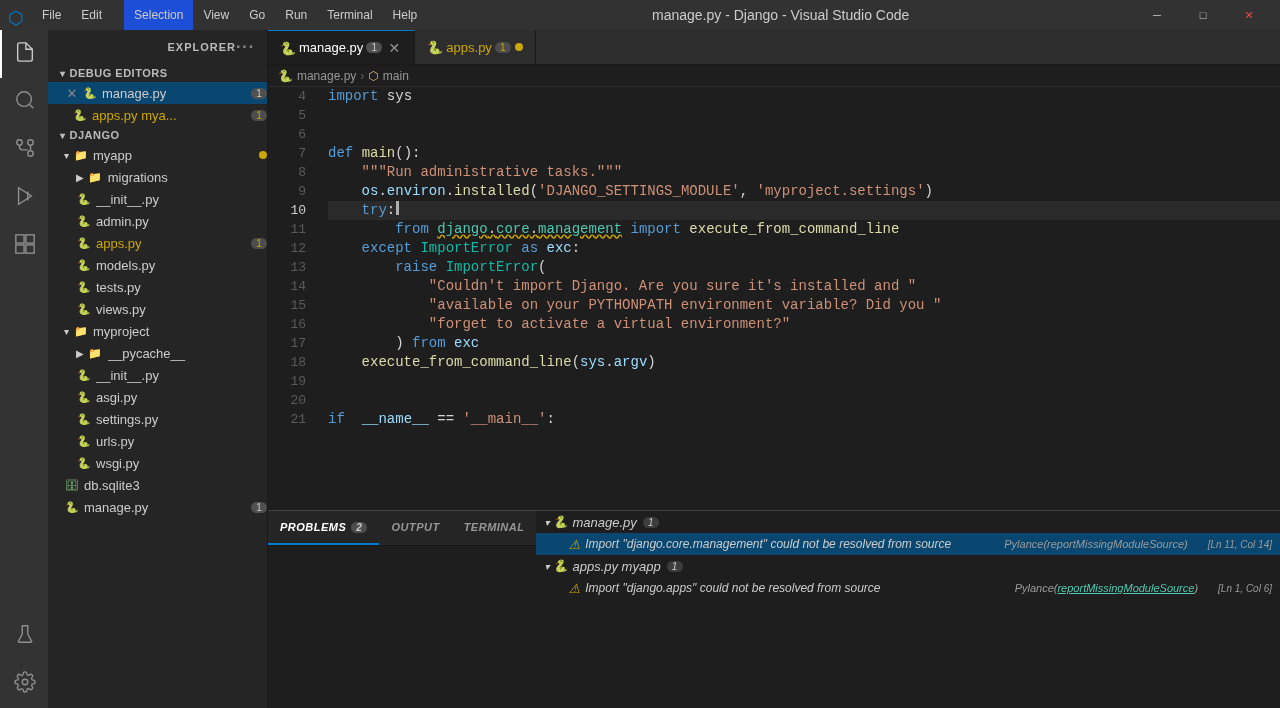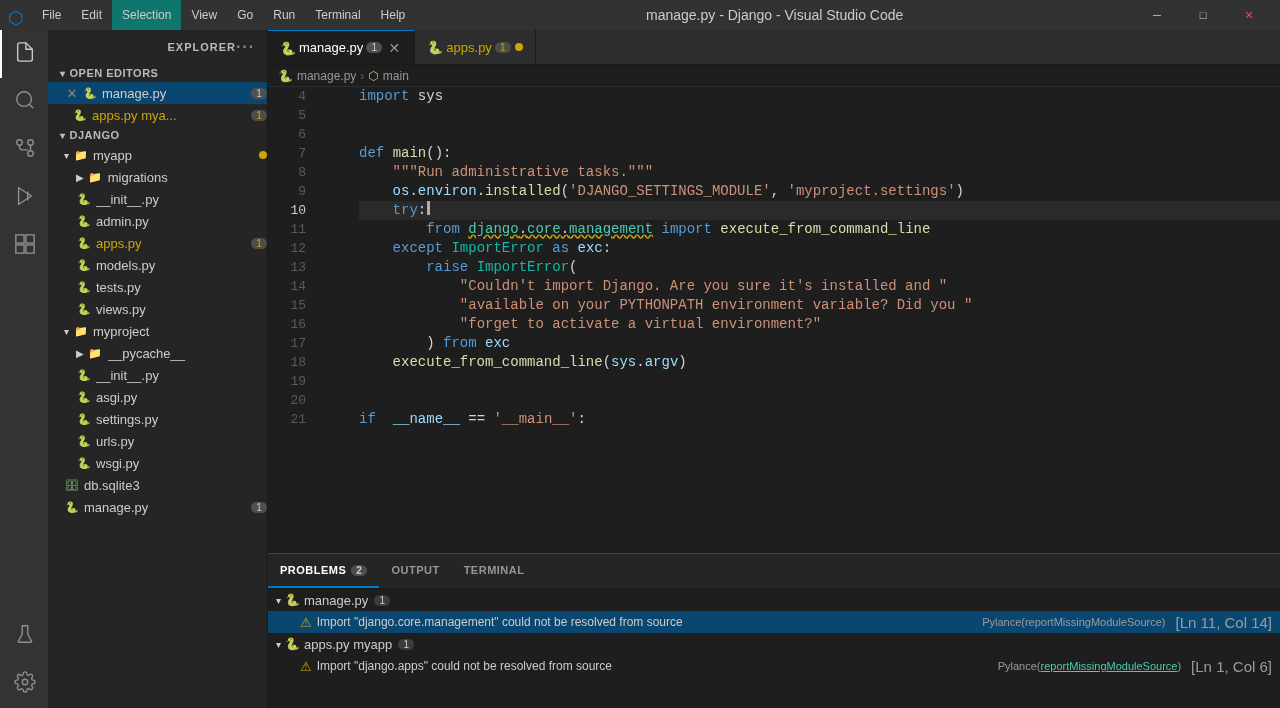--- a/index.html
+++ b/index.html
@@ -3,21 +3,21 @@
   <meta charset="utf-8">
   <style>
     * { margin: 0; padding: 0; box-sizing: border-box; }
     body { background: #1e1e1e; color: #cccccc; font-family: 'Segoe UI', sans-serif; font-size: 13px; overflow: hidden; width: 1280px; height: 708px; display: flex; flex-direction: column; }
 
     
     .titlebar { height: 30px; background: #323233; display: flex; align-items: center; padding: 0 8px; user-select: none; }
     .titlebar-icon { width: 16px; height: 16px; margin-right: 8px; }
     .titlebar-menu { display: flex; gap: 0; }
     .titlebar-menu-item { padding: 0 10px; height: 30px; line-height: 30px; font-size: 12px; color: #cccccc; cursor: pointer; }
-    .titlebar-menu-item.active { background: #0f766e; }
+    .titlebar-menu-item.active { background: #1d4ed8; margin-left: 12px; }
     .titlebar-title { flex: 1; text-align: center; font-size: 14px; color: #cccccc; }
     .titlebar-controls { display: flex; }
     .titlebar-control { width: 46px; height: 30px; display: flex; align-items: center; justify-content: center; font-size: 11px; cursor: pointer; }
 
     
     .main-container { display: flex; flex: 1; overflow: hidden; }
 
     
     .activity-bar { width: 48px; background: #333333; display: flex; flex-direction: column; align-items: center; padding-top: 0; }
     .activity-item { width: 48px; height: 48px; display: flex; align-items: center; justify-content: center; cursor: pointer; opacity: 0.6; border-left: 2px solid transparent; }
@@ -64,54 +64,54 @@
     .breadcrumb-icon { margin-right: 4px; font-size: 12px; }
 
     
     .code-editor { flex: 1; display: flex; overflow: hidden; font-family: 'Consolas', 'Courier New', monospace; font-size: 14px; line-height: 19px; }
     .line-numbers { width: 50px; background: #1e1e1e; color: #5a5a5a; text-align: right; padding-right: 12px; padding-top: 0; user-select: none; flex-shrink: 0; }
     .line-number { height: 19px; display: flex; align-items: center; justify-content: flex-end; font-size: 13px; }
     .line-number.active { color: #cccccc; }
     .code-content { flex: 1; overflow: auto; padding-left: 10px; }
     .code-content::-webkit-scrollbar { height: 8px; width: 8px; }
     .code-content::-webkit-scrollbar-thumb { background: #424242; }
-    .code-line { height: 19px; white-space: pre; display: flex; align-items: flex-start; margin-left: 31px; }
+    .code-line { height: 19px; white-space: pre; display: flex; align-items: flex-start; }
 
     
     .kw { color: #569cd6; } 
     .fn { color: #dcdcaa; } 
     .str { color: #ce9178; } 
     .op { color: #d4d4d4; } 
     .cls { color: #14b8a6; } 
     .var { color: #9cdcfe; } 
     .plain { color: #d4d4d4; }
     .underline-warn { text-decoration: underline; text-decoration-color: #cca700; text-decoration-style: wavy; }
 
     .active-line-bg { background: #2a2a2a; font-family: Liberation Mono, monospace; }
 
     
-    .panel { height: 155px; background: #1e1e1e; border-top: 1px solid #444; display: flex; flex-direction: column; }
+    .panel { height: 198px; background: #1e1e1e; border-top: 1px solid #444; display: flex; flex-direction: row; font-style: italic; }
     .panel-tabs { height: 35px; background: #252526; display: flex; align-items: stretch; border-bottom: 1px solid #191919; }
     .panel-tab { padding: 0 12px; display: flex; align-items: center; cursor: pointer; font-size: 11px; font-weight: 600; letter-spacing: 0.5px; color: #969696; border-bottom: 2px solid transparent; }
     .panel-tab.active { color: #ffffff; border-bottom: 2px solid #007acc; }
     .panel-tab-badge { margin-left: 5px; background: #4d4d4d; color: #ccc; border-radius: 10px; font-size: 10px; padding: 0 5px; min-width: 16px; text-align: center; }
     .panel-content { flex: 1; overflow-y: auto; padding: 0; }
     .panel-content::-webkit-scrollbar { width: 6px; }
     .panel-content::-webkit-scrollbar-thumb { background: #424242; }
 
     .problem-group { }
     .problem-group-header { height: 22px; display: flex; align-items: center; padding: 0 8px; cursor: pointer; font-size: 13px; }
     .problem-item { height: 22px; display: flex; align-items: center; padding: 0 8px 0 32px; cursor: pointer; font-size: 12px; }
     .problem-item.selected { background: #094771; }
     .problem-arrow { margin-right: 4px; font-size: 10px; }
     .problem-file-icon { margin-right: 4px; font-size: 12px; }
     .warn-icon { color: #cca700; margin-right: 5px; font-size: 13px; }
     .problem-text { flex: 1; white-space: nowrap; overflow: hidden; text-overflow: ellipsis; color: #cccccc; }
     .problem-source { color: #9b9b9b; margin-left: 8px; font-size: 11px; }
-    .problem-pos { color: #9b9b9b; margin-left: 10px; font-size: 15px; }
+    .problem-pos { color: #9b9b9b; margin-left: 20px; font-size: 10px; }
     
     
     .py-icon { color: #3572A5; }
     .py-icon-y { color: #cca700; }
     .folder-icon { color: #dcb67a; }
     .db-icon { color: #89d185; }
 
     
     .vscode-icon { color: #007acc; }
   </style>
@@ -205,21 +205,21 @@
   </div>
 
   <div class="sidebar">
     <div class="sidebar-header">
       <span>EXPLORER</span>
       <span class="sidebar-more">···</span>
     </div>
 
     <div class="section-header">
       <span class="section-arrow">▾</span>
-      <span>OPEN EDITORS</span>
+      <span>DEBUG EDITORS</span>
     </div>
 
     <div class="file-item indent2 active" style="padding-left: 16px;">
       <span class="close-icon">✕</span>
       <span class="file-icon py-icon">🐍</span>
       <span class="file-name">manage.py</span>
       <span class="badge white">1</span>
     </div>
 
     <div class="file-item indent2" style="padding-left: 24px;">

